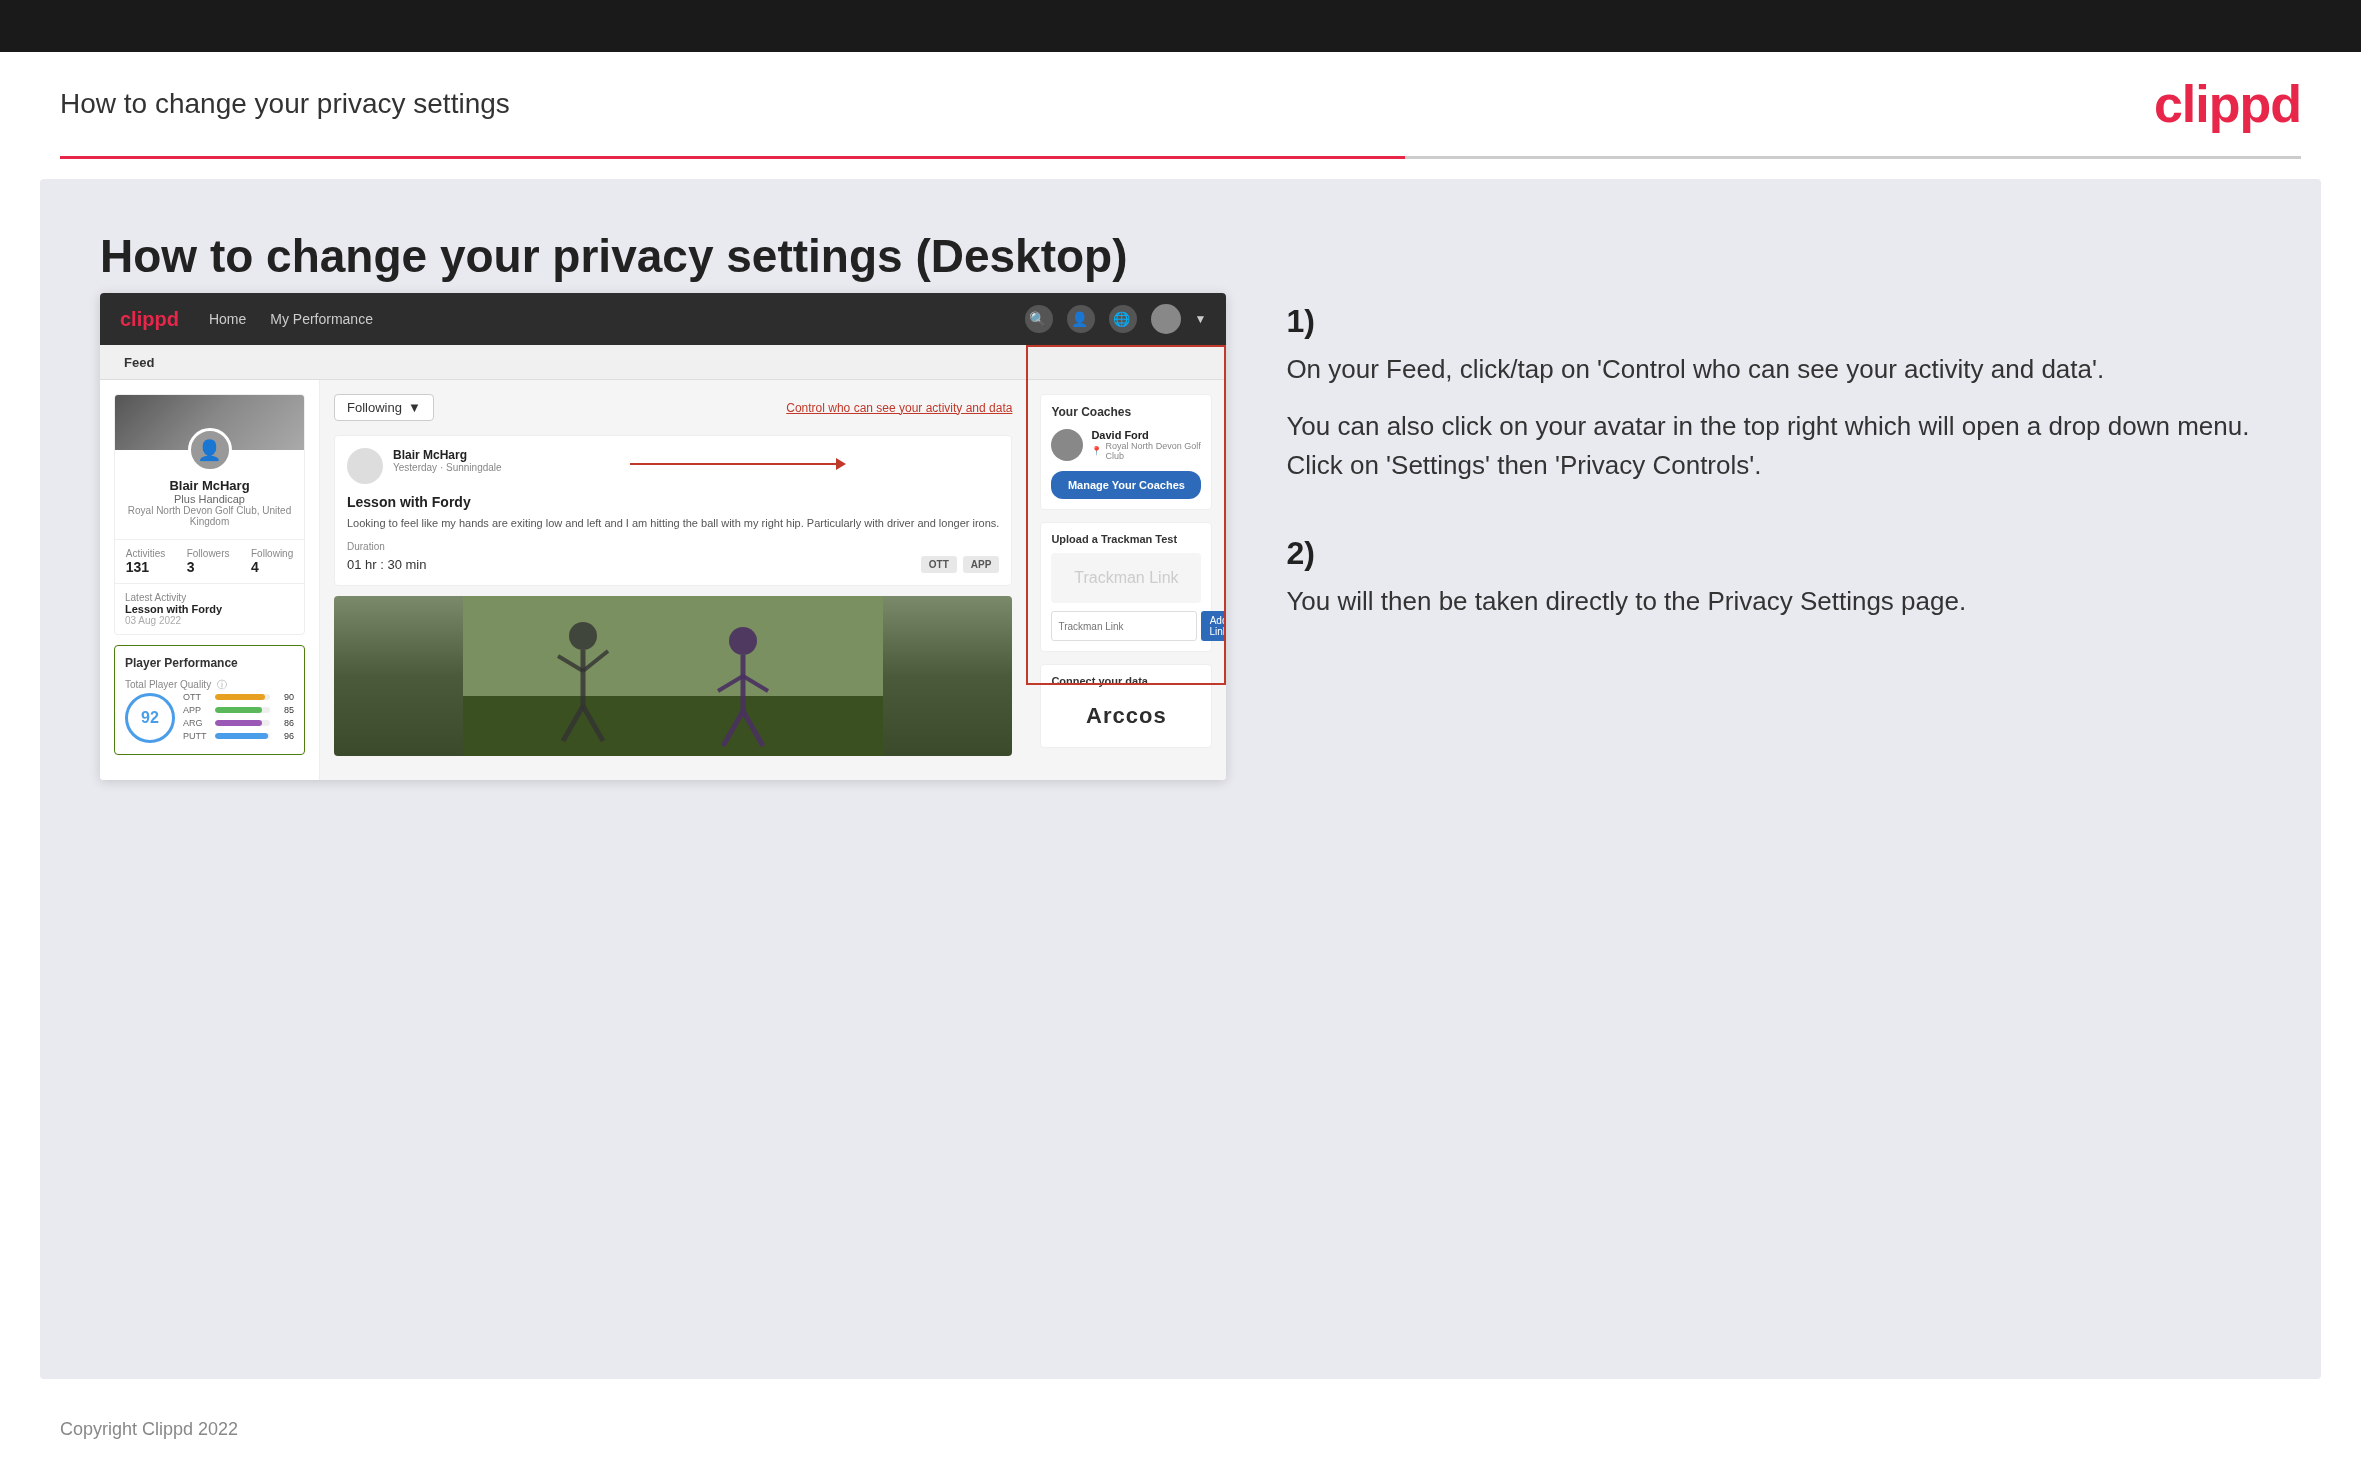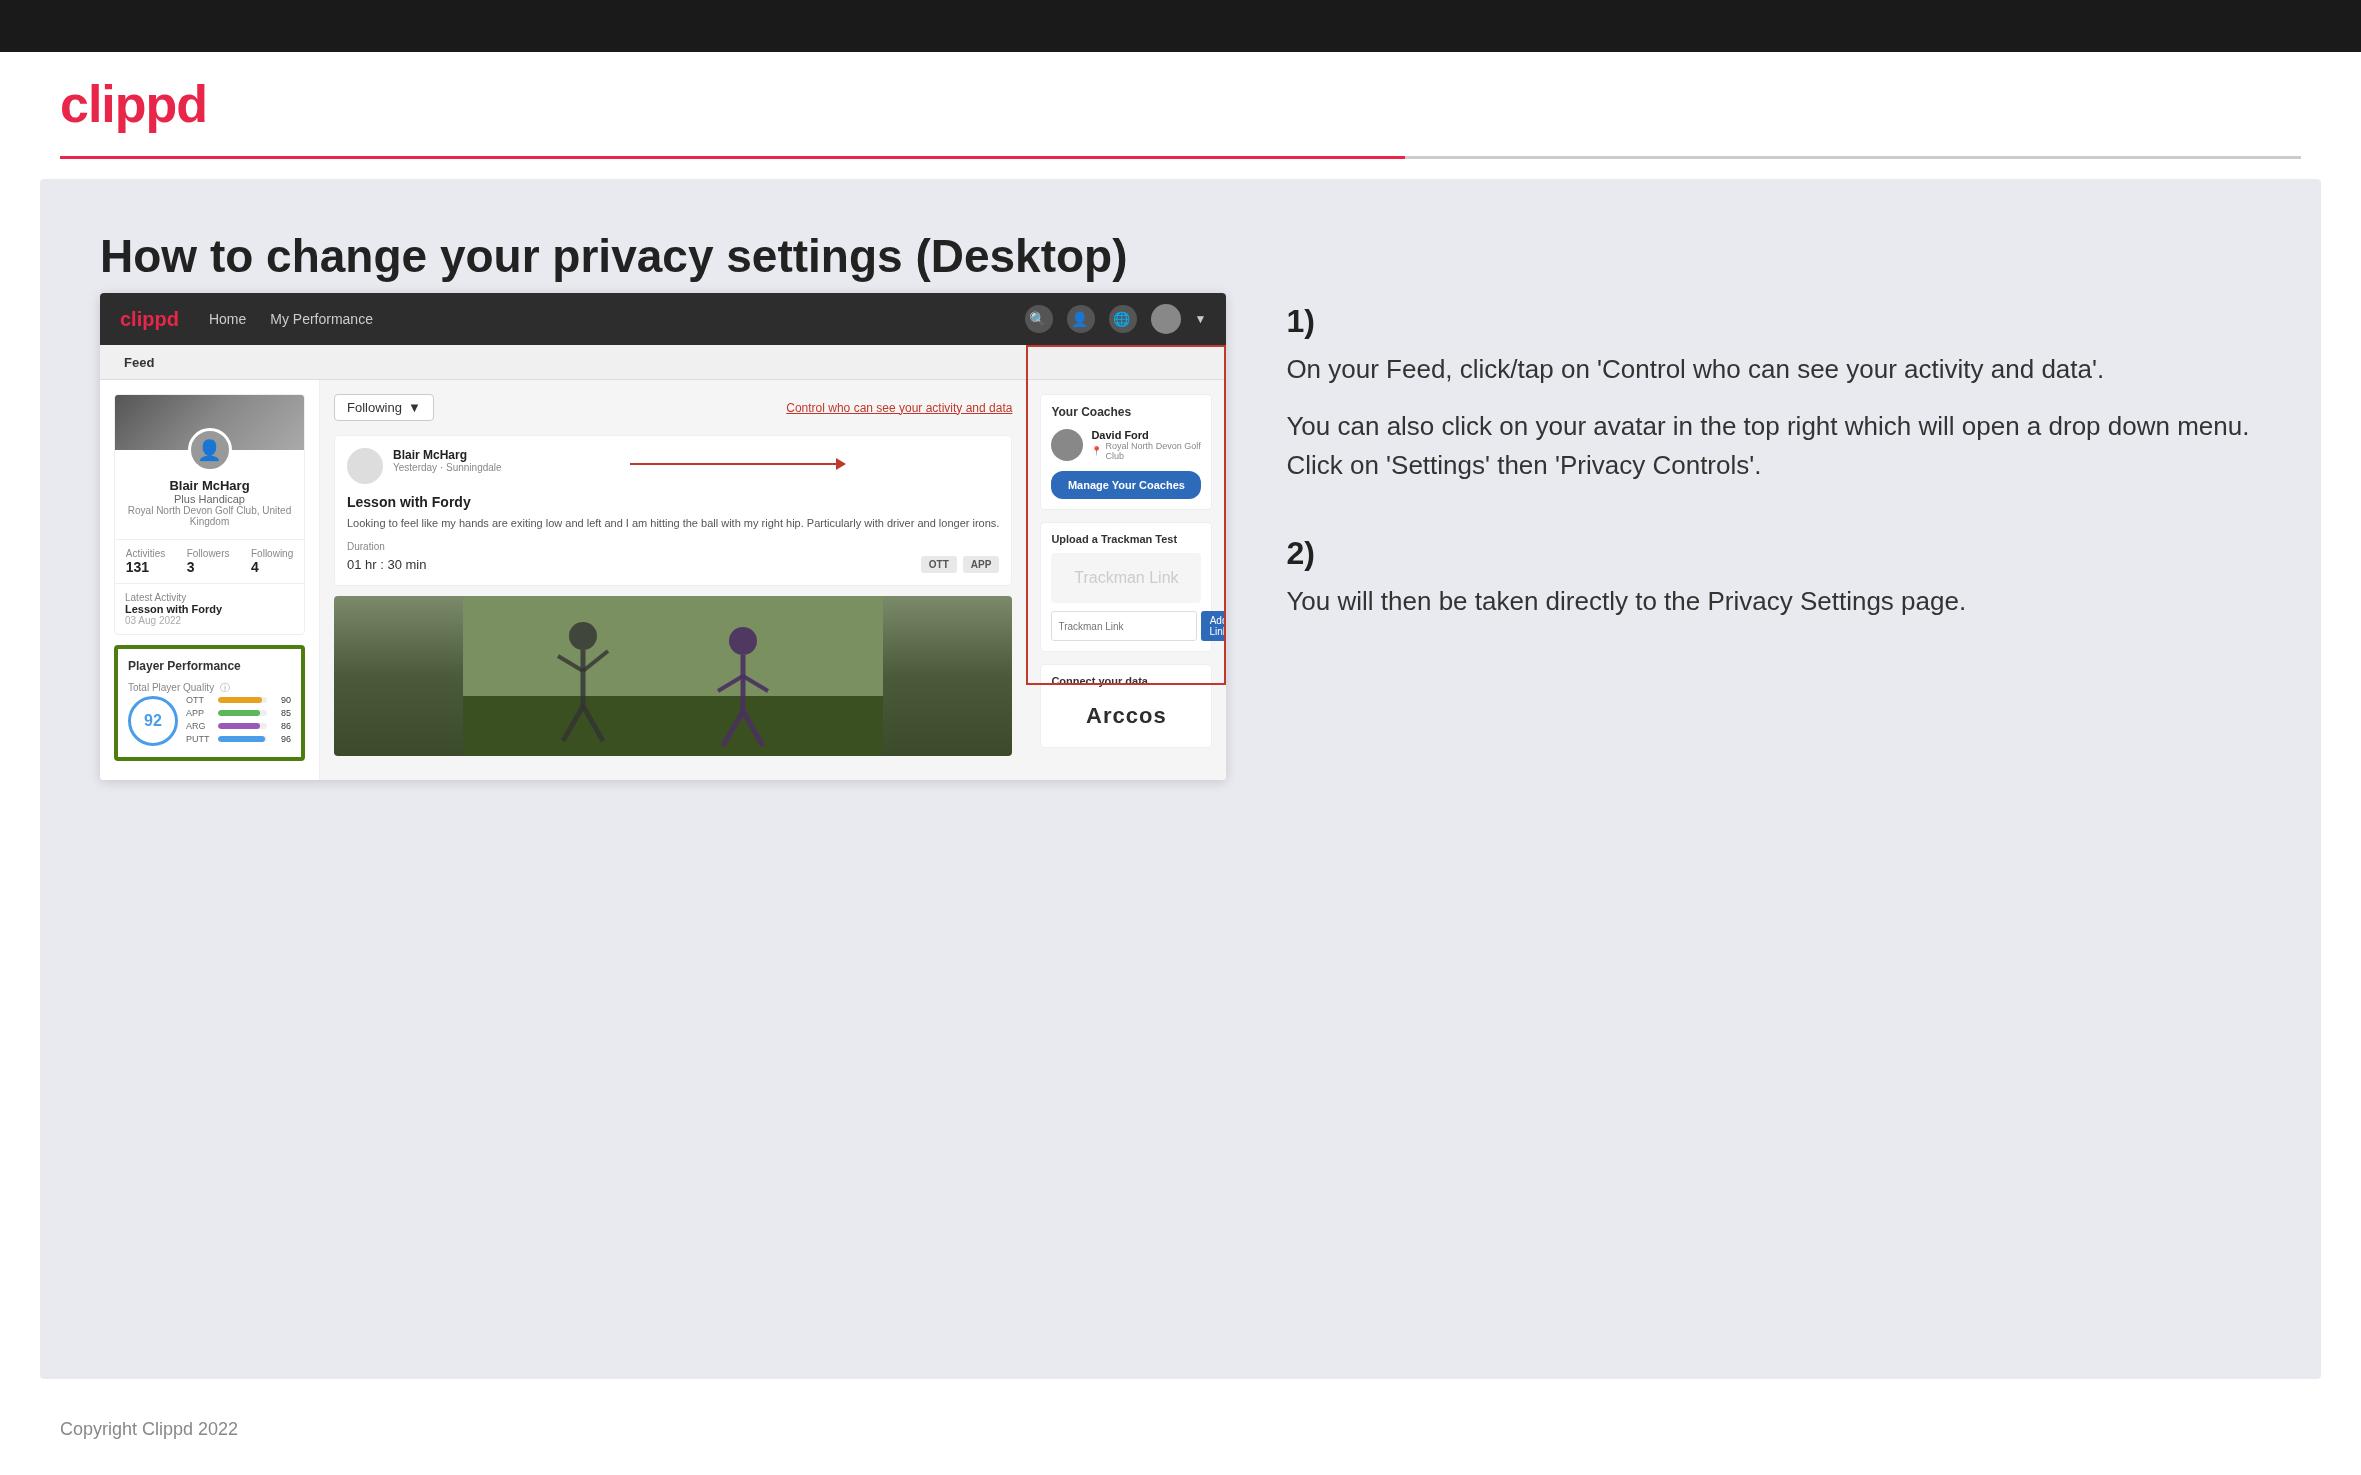--- a/index.html
+++ b/index.html
@@ -219,21 +219,21 @@
       font-size: 11px;
     }
     .latest-activity-date {
       color: #aaa;
       font-size: 10px;
     }
 
     
     .performance-card {
       background: #fff;
-      border: 4px solid #4d7c0f;
+      border: 1px solid #4d7c0f;
       border-radius: 4px;
       padding: 10px;
     }
     .performance-title {
       font-size: 12px;
       font-weight: 700;
       color: #333;
       margin-bottom: 8px;
     }
     .quality-label {
@@ -557,20 +557,21 @@
       font-size: 18px;
       color: #888;
     }
   </style>
 </head>
 <body>
 
 <div class="top-bar"></div>
 
 <div class="header">
+  <span class="header-title">How to change your privacy settings</span>
   <span class="logo-text">clippd</span>
 </div>
 <div class="header-divider"></div>
 
 <div class="main-content">
   <div class="page-heading">How to change your privacy settings (Desktop)</div>
 
   <div class="content-columns">
 
     <div class="screenshot-container">

